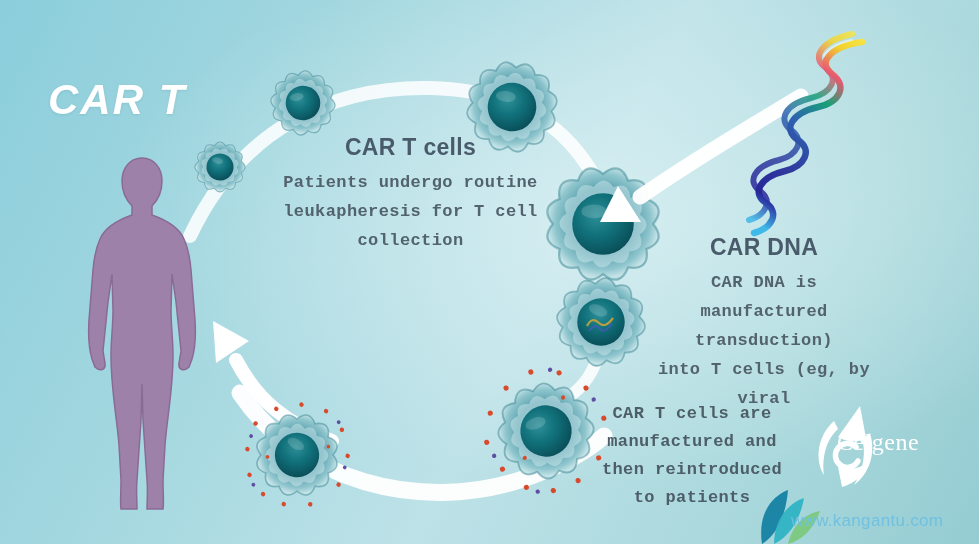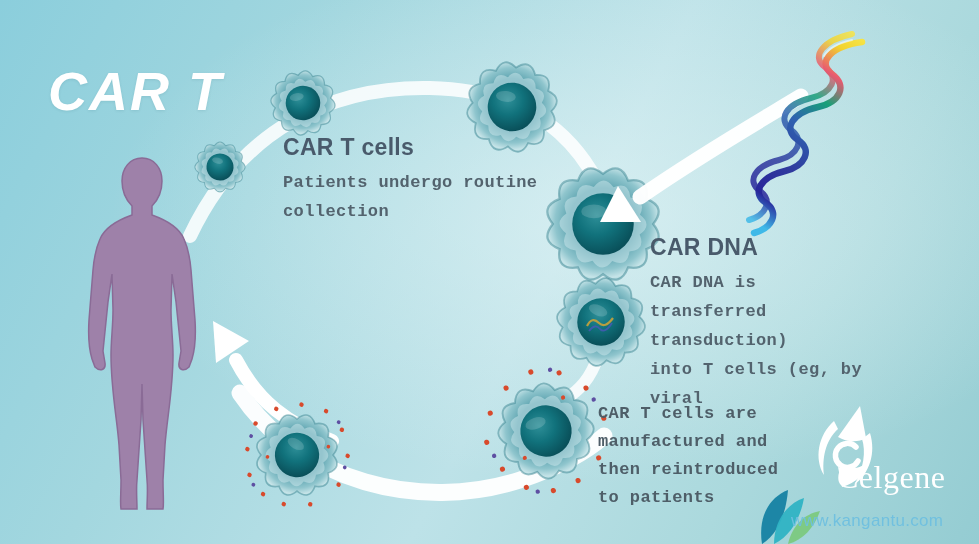--- a/index.html
+++ b/index.html
@@ -5,34 +5,34 @@
   html,body{margin:0;padding:0;background:#666;}
   #stage{
     position:relative;width:979px;height:544px;overflow:hidden;
     background:
       radial-gradient(ellipse at 62% 40%, rgba(235,248,249,.55) 0%, rgba(235,248,249,0) 58%),
       linear-gradient(118deg,#8bcedc 0%,#a3d7df 28%,#bde2e8 55%,#abd9dd 78%,#94ccd2 100%);
     font-family:"Liberation Sans",sans-serif;
   }
   svg{position:absolute;left:0;top:0;}
   .car-t-title{
-    position:absolute;left:48px;top:60px;
-    font-style:italic;font-weight:bold;font-size:54px;letter-spacing:2px;
+    position:absolute;left:48px;top:76px;
+    font-style:italic;font-weight:bold;font-size:42px;letter-spacing:2px;
     color:#ffffff;text-shadow:0 1px 3px rgba(0,70,80,.10);
   }
-  .txt-block{position:absolute;text-align:left;font-weight:bold;}
+  .txt-block{position:absolute;text-align:center;font-weight:bold;}
   .step-heading{font-size:23px;color:#495a6b;letter-spacing:.3px;margin-bottom:7px;}
   .step-line{font-size:17px;line-height:29px;color:#53636e;letter-spacing:.4px;font-family:Liberation Mono, monospace;}
   #block-collection{left:283px;top:134px;width:255px;}
   #block-dna{left:650px;top:234px;width:228px;}
   #block-manufacture{left:598px;top:400px;width:188px;}
   #block-manufacture .step-line{line-height:28px;color:#4e5e68;}
   .celgene-text{
-    position:absolute;left:837px;top:459px;
-    font-family:"Liberation Serif",serif;font-size:32px;color:#ffffff;letter-spacing:.5px;
+    position:absolute;left:837px;top:429px;
+    font-family:"Liberation Serif",serif;font-size:24px;color:#ffffff;letter-spacing:.5px;
   }
   .wm-cn{
     position:absolute;left:833px;top:481px;
     font-size:27px;font-weight:bold;color:#2f9ad6;letter-spacing:4px;opacity:.92;
     font-family:"Liberation Serif",serif;
   }
   .wm-url{
     position:absolute;left:791px;top:511px;
     font-size:17px;color:#6fc0e0;letter-spacing:.3px;opacity:.95;
   }
@@ -177,26 +177,27 @@
       <path d="M16,0 C16,-22 28,-40 46,-46 C42,-24 32,-8 16,0 Z" fill="#2fb3c4" opacity=".95"></path>
       <path d="M30,0 C34,-18 46,-30 62,-33 C56,-16 45,-4 30,0 Z" fill="#7cc980" opacity=".95"></path>
     </g>
   </svg>
 
   <div class="car-t-title">CAR T</div>
 
   <div class="txt-block" id="block-collection">
     <div class="step-heading">CAR T cells</div>
     <div class="step-line">Patients undergo routine</div>
+    <div class="step-line">leukapheresis for T cell</div>
     <div class="step-line">collection</div>
   </div>
 
   <div class="txt-block" id="block-dna">
     <div class="step-heading">CAR DNA</div>
-    <div class="step-line">CAR DNA is transferred</div>
+    <div class="step-line">CAR DNA is manufactured</div>
     <div class="step-line">transduction)</div>
     <div class="step-line">into T cells (eg, by viral</div>
   </div>
 
   <div class="txt-block" id="block-manufacture">
     <div class="step-line">CAR T cells are</div>
     <div class="step-line">manufactured and</div>
     <div class="step-line">then reintroduced</div>
     <div class="step-line">to patients</div>
   </div>

